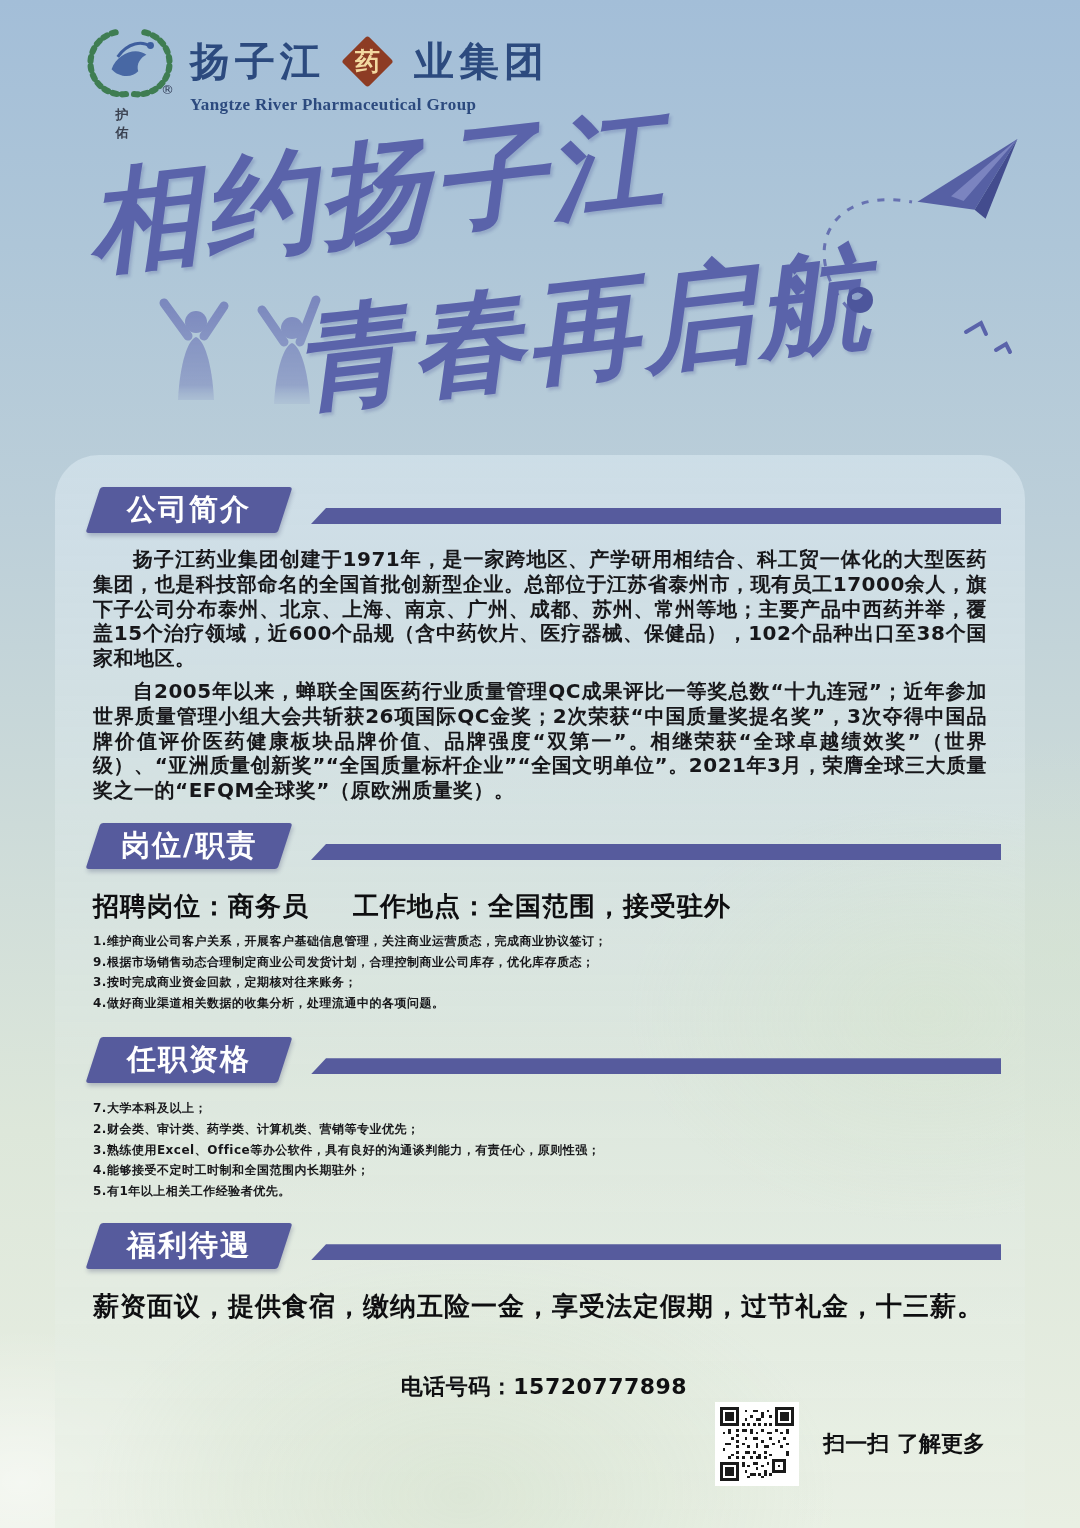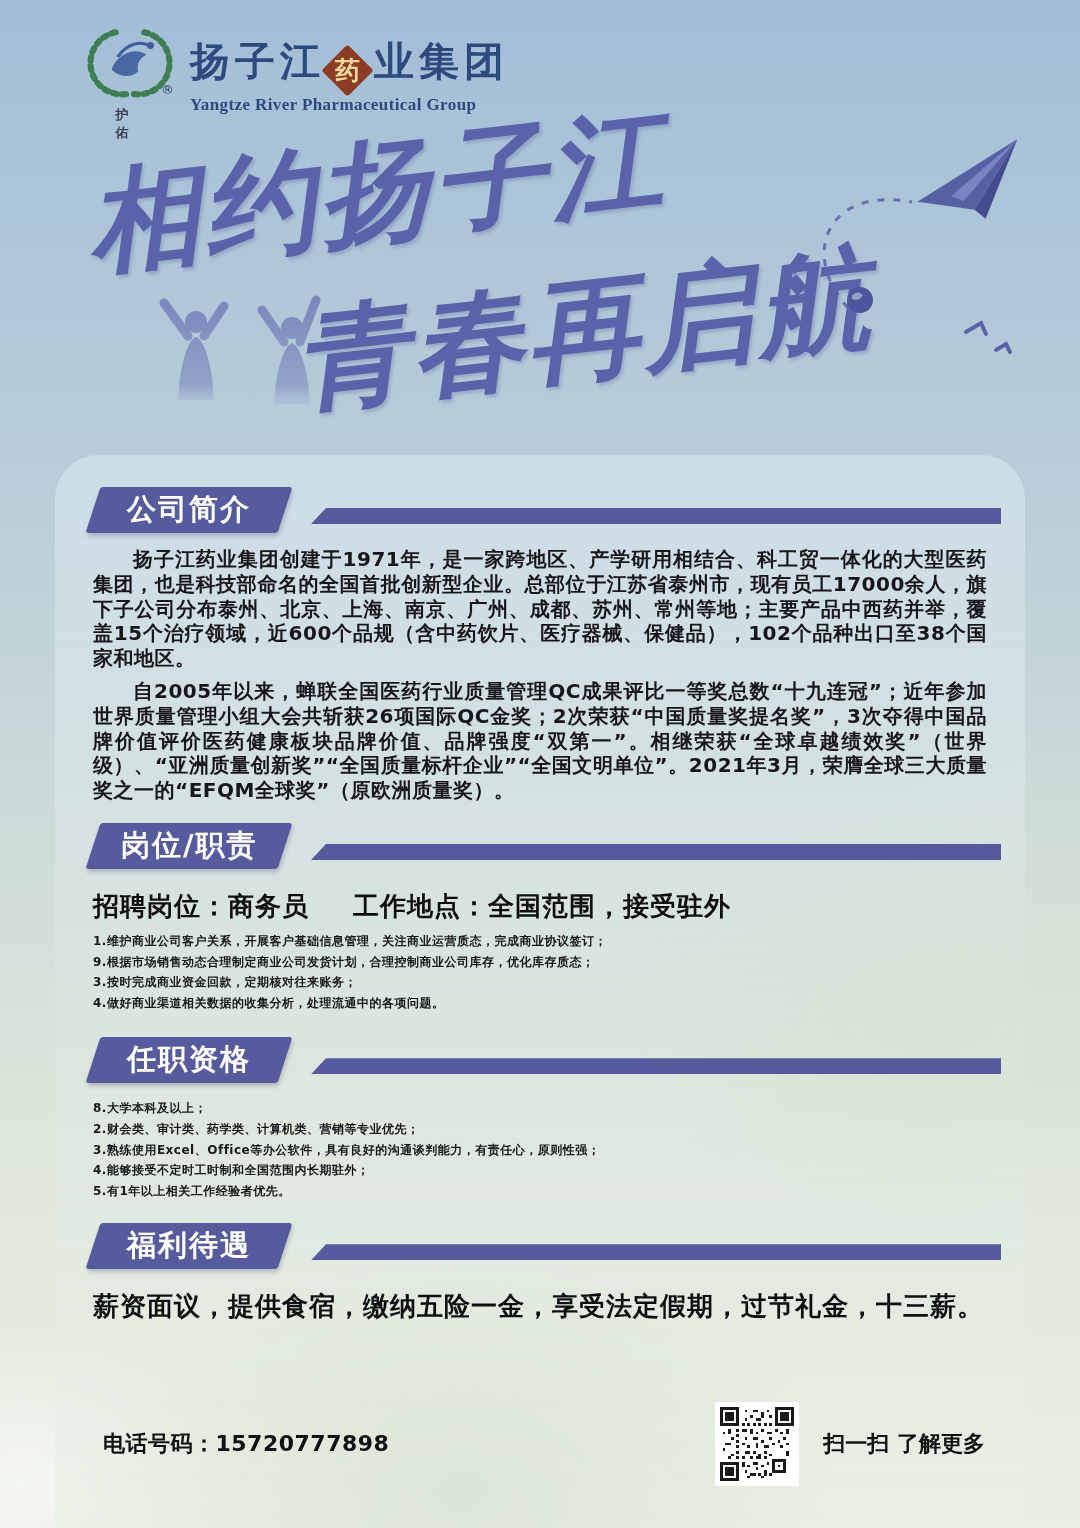--- a/index.html
+++ b/index.html
@@ -12,21 +12,21 @@
       radial-gradient(420px 300px at 98% 62%, rgba(214,228,208,.5), transparent 70%),
       linear-gradient(180deg,#a3bed8 0%,#aec6d8 16%,#bccfd9 34%,#cddbd9 54%,#dde7da 74%,#e9efe3 100%);
   }
 
   
   .logo-block { position:absolute; left:84px; top:26px; display:flex; align-items:flex-start; }
   .emblem { position:relative; width:92px; text-align:center; }
   .emblem .reg { position:absolute; right:2px; top:56px; font-size:13px; color:#2f3b55; }
   .emblem-label { margin-top:2px; font-size:13px; font-weight:700; color:#3a4150; letter-spacing:30px; padding-left:14px; }
   .wordmark { margin-left:14px; padding-top:8px; }
-  .wm-line { display:flex; align-items:flex-end; }
+  .wm-line { display:flex; align-items:center;gap:20px; }
   .wm-cn { font-size:40px; font-weight:800; color:#2c4a7e; letter-spacing:5px; }
   .wm-diamond { width:37px; height:37px; margin:0 8px 0 4px; background:#8d3c24; transform:rotate(45deg); display:flex; align-items:center; justify-content:center; border-radius:3px; }
   .wm-diamond span { transform:rotate(-45deg); color:#f3d9a0; font-size:25px; font-weight:800; }
   .wm-en { margin-top:6px; font-family:"Liberation Serif","DejaVu Serif",serif; font-size:17px; font-weight:700; color:#2c4a7e; letter-spacing:.4px; }
 
   
   .hero { position:absolute; left:0; top:0; width:1080px; height:450px; }
   .cal { position:absolute; font-weight:800; font-style:italic; color:#5a63aa; white-space:nowrap;
          font-size:112px; letter-spacing:4px; transform:rotate(-6.5deg); transform-origin:left center;
          text-shadow:2px 3px 3px rgba(60,70,140,.22); }
@@ -60,21 +60,21 @@
   .headline .gap { display:inline-block; width:34px; }
 
   .nlist { margin:4px 14px 0; list-style:none; }
   .nlist li { font-size:12px; font-weight:700; color:#17171a; line-height:1.3; margin-bottom:5px; letter-spacing:.5px; }
 
   .mt1 { margin-top:20px; } .mt2 { margin-top:26px; } .mt3 { margin-top:24px; }
 
   .welfare-text { margin:20px 14px 0; font-size:26px; font-weight:800; color:#0e0e10; letter-spacing:1px; }
 
   
-  .footer { position:absolute; left:48px; right:40px; bottom:42px; display:flex; align-items:center; }
+  .footer { position:absolute; left:48px; right:40px; bottom:42px; display:flex; align-items:center;flex-direction:column; }
   .contact { font-size:22px; font-weight:800; color:#101012; letter-spacing:.5px; }
   .contact.email { margin-left:58px; }
   .qr-wrap { margin-left:auto; display:flex; align-items:center;gap:8px; }
   .qr { width:84px; height:84px; background:#fff; padding:2px; }
   .qr-caption { margin-left:16px; font-size:22px; font-weight:800; color:#101012; }
 </style>
 </head>
 <body>
 
 <div class="page">
@@ -177,21 +177,21 @@
       <li>4.做好商业渠道相关数据的收集分析，处理流通中的各项问题。</li>
     </ul>
 
     <div class="sec-head mt2">
       <div class="sec-badge">
           <span>任职资格</span>
         </div>
       <div class="sec-bar"></div>
     </div>
     <ul class="nlist" style="margin-top:18px;">
-      <li>8.大学本科及以上；</li>
+      <li>7.大学本科及以上；</li>
       <li>2.财会类、审计类、药学类、计算机类、营销等专业优先；</li>
       <li>3.熟练使用Excel、Office等办公软件，具有良好的沟通谈判能力，有责任心，原则性强；</li>
       <li>4.能够接受不定时工时制和全国范围内长期驻外；</li>
       <li>5.有1年以上相关工作经验者优先。</li>
     </ul>
 
     <div class="sec-head mt3">
       <div class="sec-badge">
           <span>福利待遇</span>
         </div>

